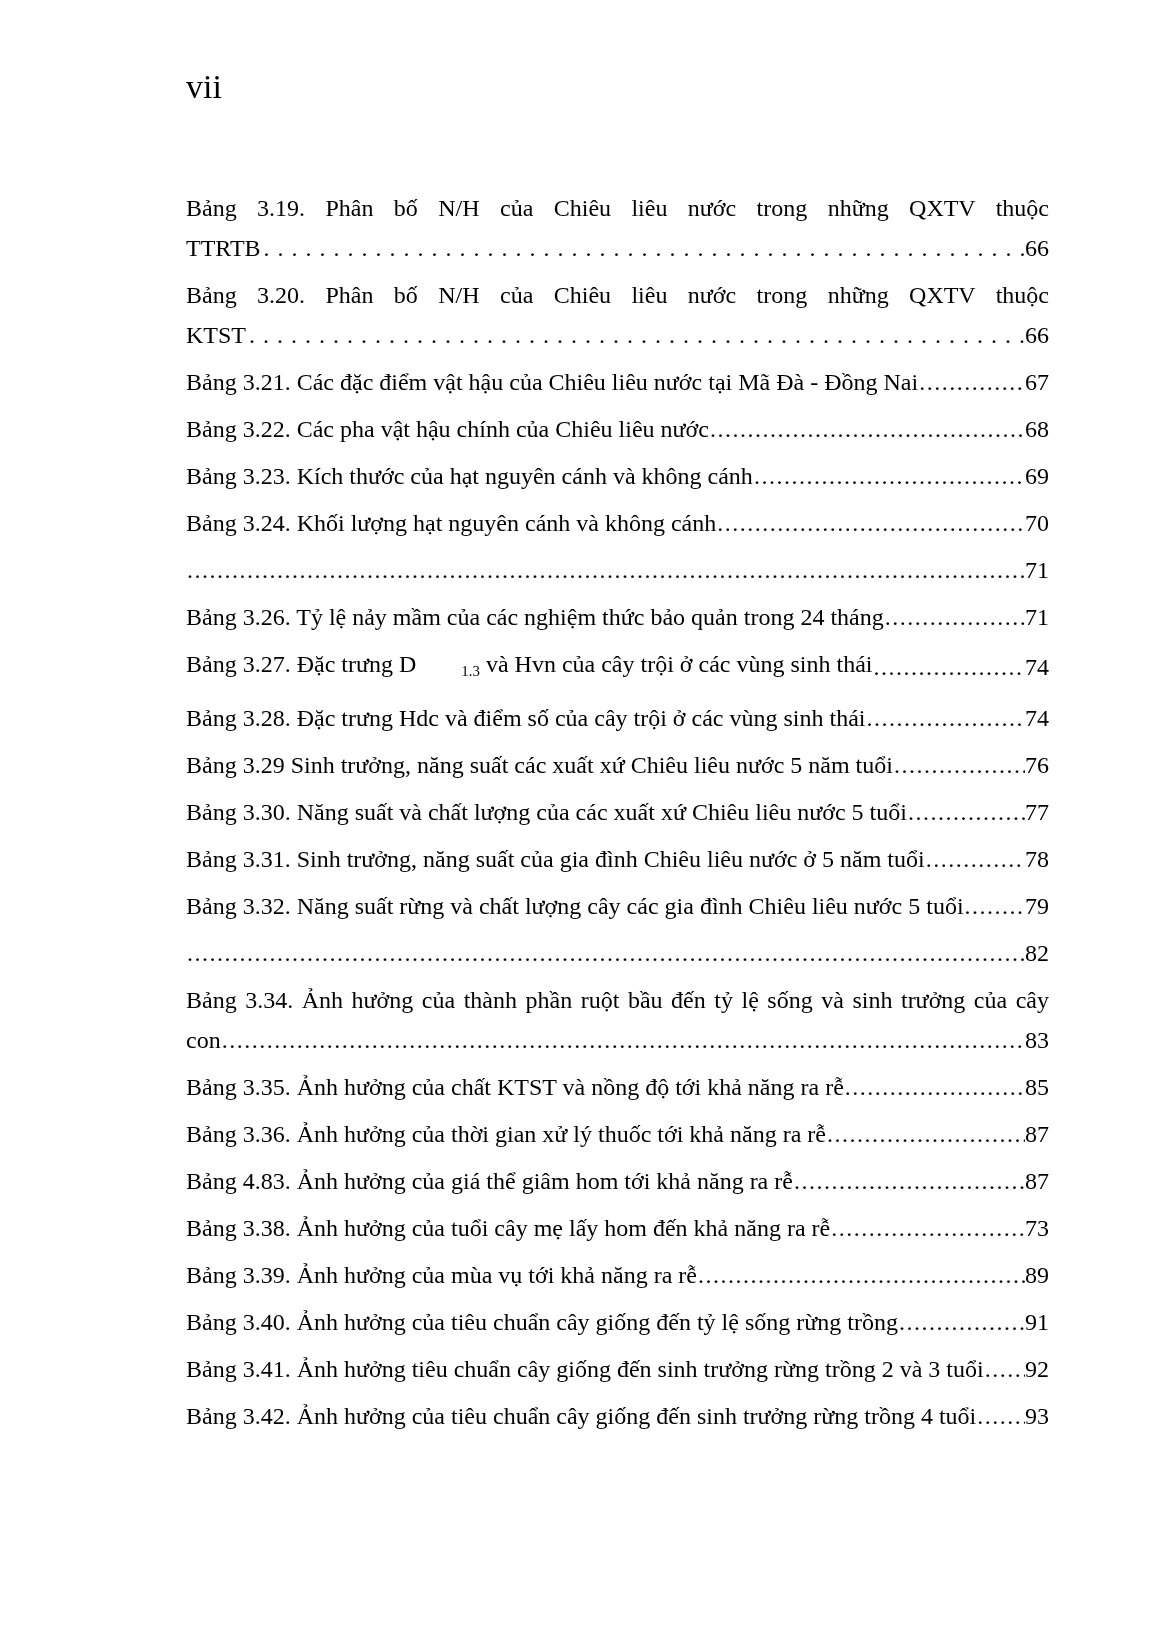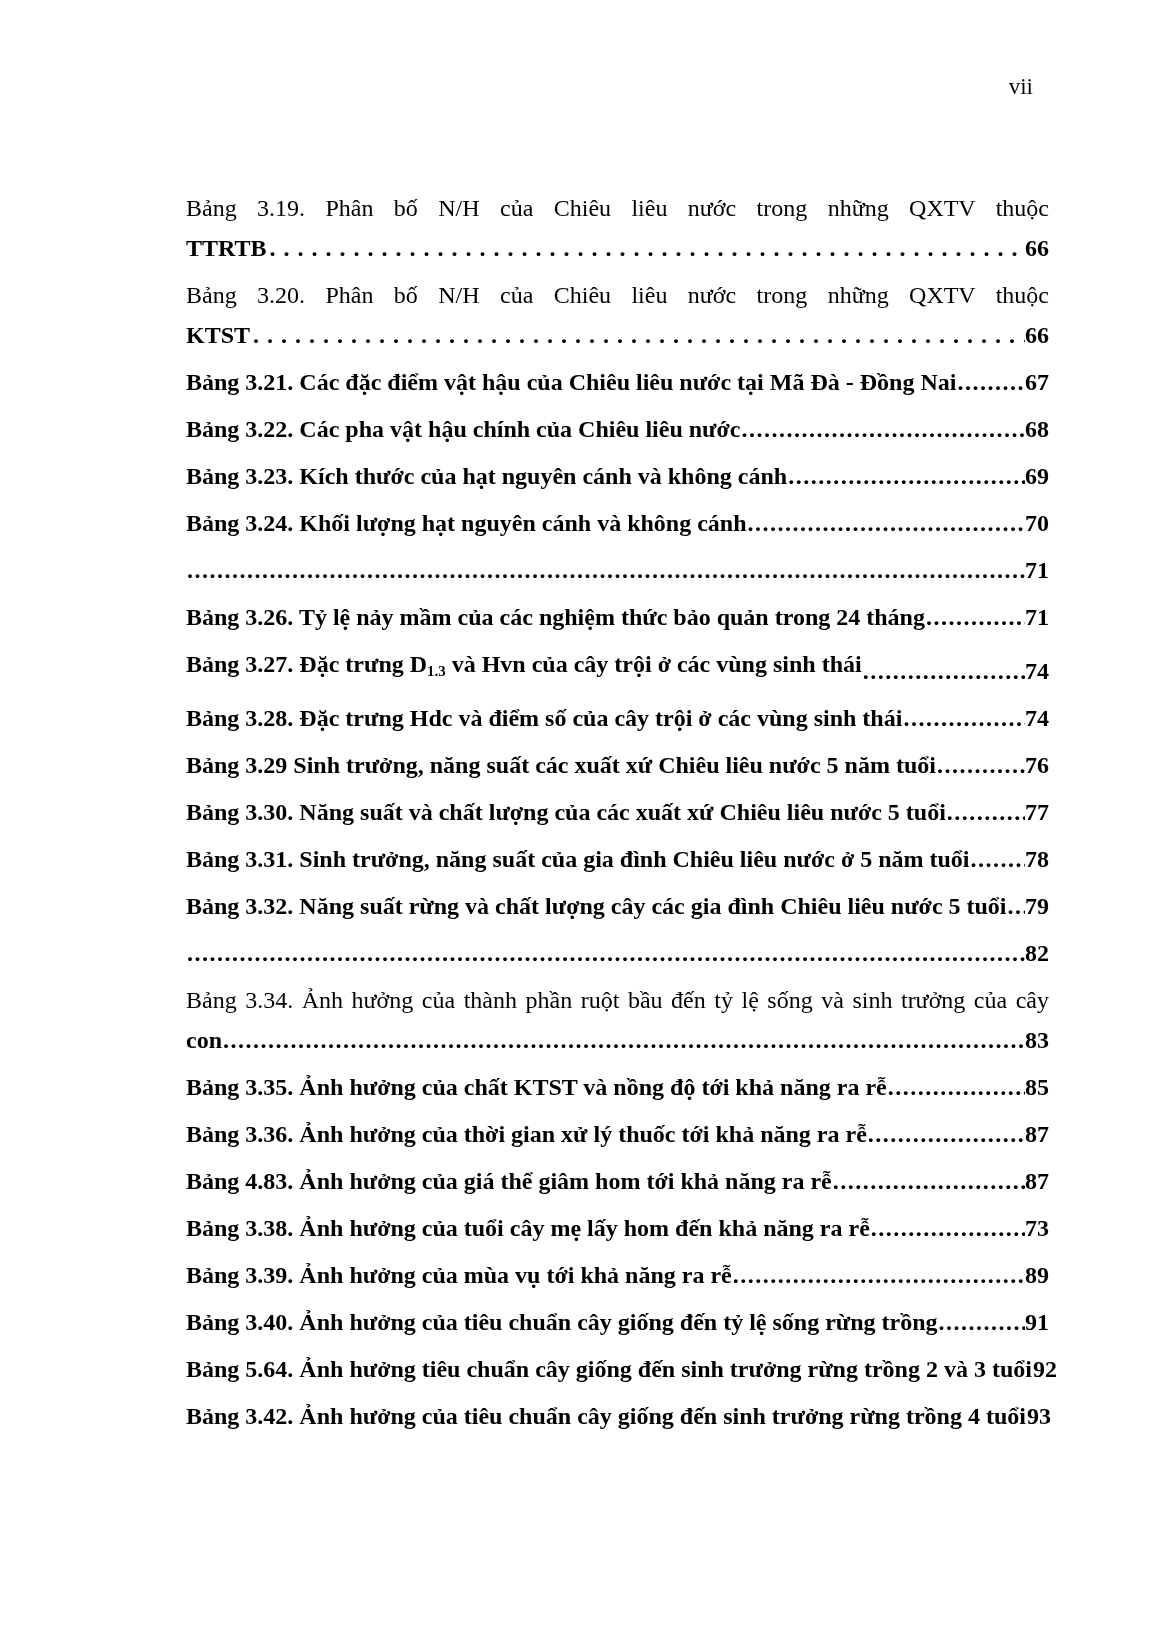--- a/index.html
+++ b/index.html
@@ -12,39 +12,38 @@
   .page {
     position: relative;
     width: 1158px;
     height: 1637px;
     background: #ffffff;
     overflow: hidden;
   }
   .page-number {
     position: absolute;
     top: 70px;
-    left: 170px;
+    left: 186px;
     width: 863px;
-    text-align: right;
-    font-size: 23px;
+    text-align: left;
+    font-size: 34px;
     line-height: 34px;
   }
   .toc {
     position: absolute;
     top: 188px;
     left: 186px;
     width: 863px;
     font-size: 24px;
     line-height: 40px;
   }
   .entry { margin-bottom: 7px; }
   .row {
     display: flex;
-    align-items: flex-end;
-    font-weight: bold;
+    align-items: center;
   }
   .t, .t2, .pg {
     flex: 0 0 auto;
     white-space: nowrap;
   }
   .dots {
     flex: 1 1 0;
     min-width: 0;
     overflow: hidden;
     white-space: nowrap;
@@ -56,20 +55,21 @@
     padding-left: 3px;
   }
   .jline {
     text-align: justify;
     text-align-last: justify;
     font-family: Liberation Serif, serif;
   }
   .sub {
     vertical-align: -0.25em;
     font-size: 0.62em;
+    margin-left: 45px;
   }
 </style>
 </head>
 <body>
 
 <div class="page">
   <div class="page-number">vii</div>
   <div class="toc">
       <div class="entry">
         <div class="jline">Bảng 3.19. Phân bố N/H của Chiêu liêu nước trong những QXTV thuộc</div>
@@ -182,21 +182,21 @@
         <span class="t">Bảng 3.39. Ảnh hưởng của mùa vụ tới khả năng ra rễ</span>
         <span class="dots">............................................................................................................................................................................................................................................................................................................</span>
         <span class="pg">89</span>
       </div>
       <div class="entry row">
         <span class="t">Bảng 3.40. Ảnh hưởng của tiêu chuẩn cây giống đến tỷ lệ sống rừng trồng</span>
         <span class="dots">............................................................................................................................................................................................................................................................................................................</span>
         <span class="pg">91</span>
       </div>
       <div class="entry row">
-        <span class="t">Bảng 5.64. Ảnh hưởng tiêu chuẩn cây giống đến sinh trưởng rừng trồng 2 và 3 tuổi</span>
+        <span class="t">Bảng 3.41. Ảnh hưởng tiêu chuẩn cây giống đến sinh trưởng rừng trồng 2 và 3 tuổi</span>
         <span class="dots">............................................................................................................................................................................................................................................................................................................</span>
         <span class="pg">92</span>
       </div>
       <div class="entry row">
         <span class="t">Bảng 3.42. Ảnh hưởng của tiêu chuẩn cây giống đến sinh trưởng rừng trồng 4 tuổi</span>
         <span class="dots">............................................................................................................................................................................................................................................................................................................</span>
         <span class="pg">93</span>
       </div>
     </div>
 </div>

